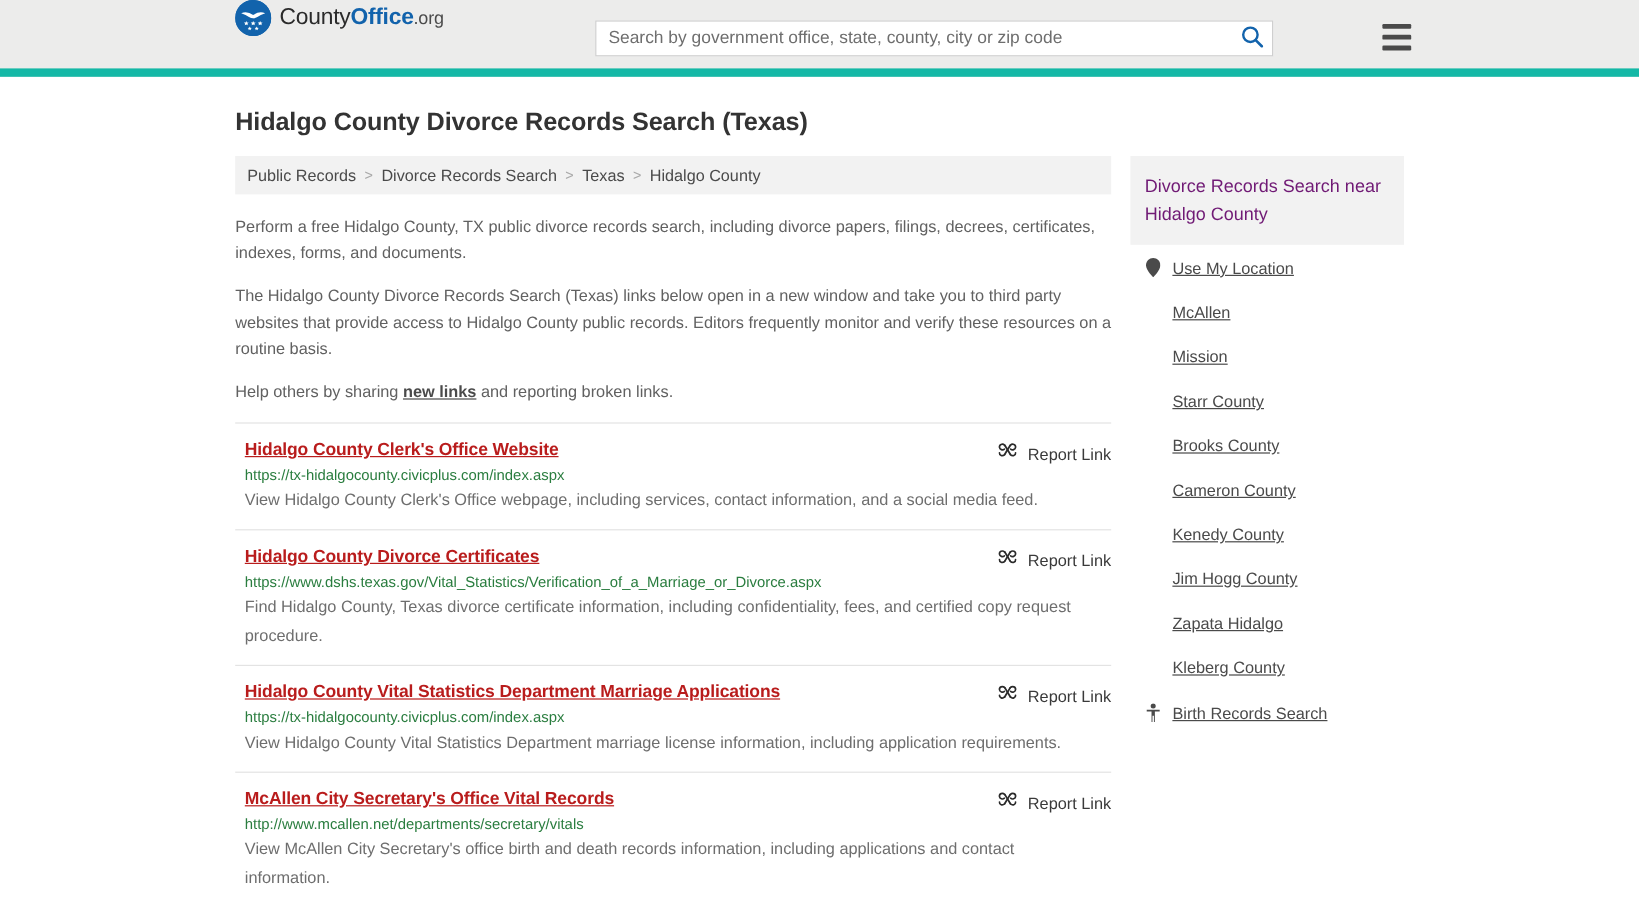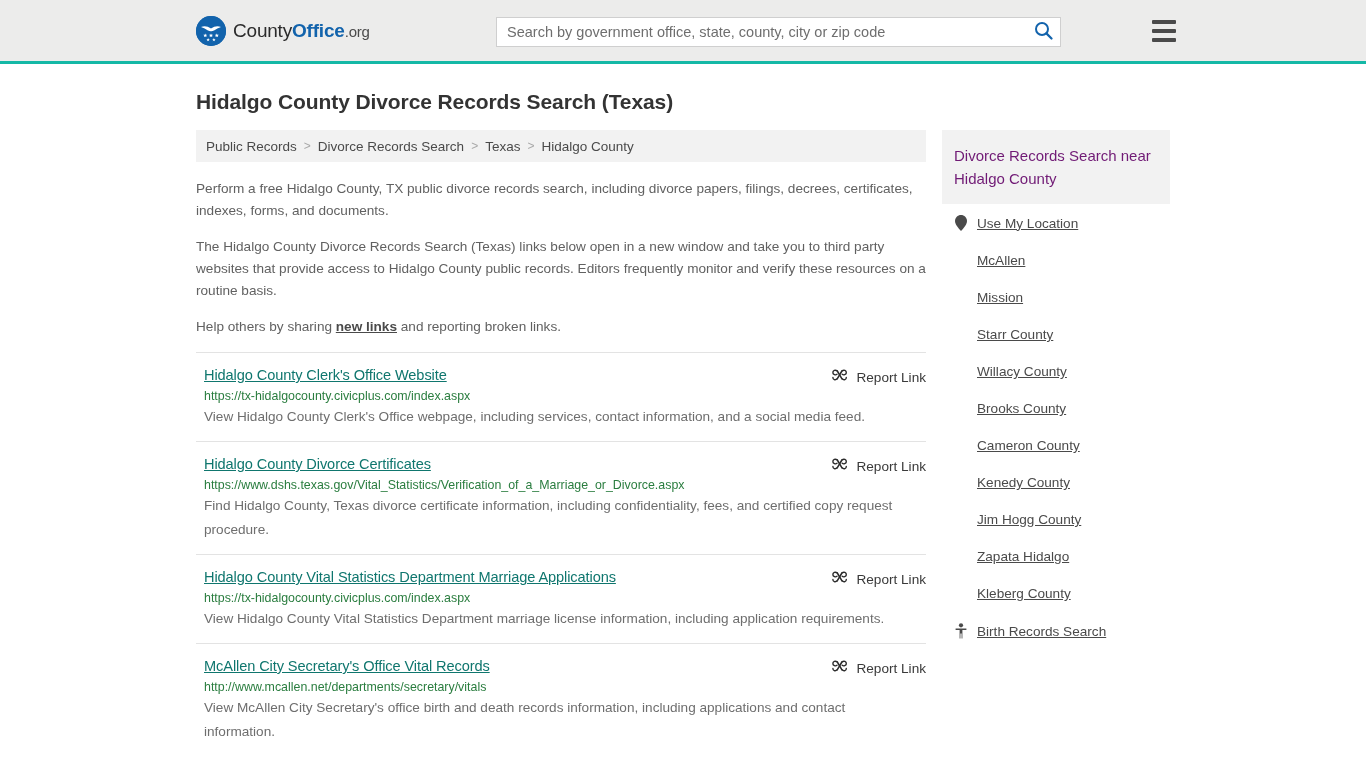--- a/index.html
+++ b/index.html
@@ -7,23 +7,23 @@
     width: 1366px; height: 768px;
     background: #ffffff;
     font-family: "Liberation Sans", sans-serif;
     overflow: hidden;
   }
 
   
   .site-header {
     height: 64px;
     background: #ececeb;
-    border-bottom: 3px solid #14b8a6;
-    display: flex;
-    align-items: center;
+    border-bottom: 7px solid #14b8a6;
+    display: flex;
+    align-items: flex-start;
     position: relative;
   }
   .brand {
     display: flex;
     align-items: center;
     margin-left: 196px;
     gap: 7px;
     cursor: pointer;
   }
   .brand-mark {
@@ -140,22 +140,22 @@
   
   .results { margin-top: 6px; }
   .result {
     border-top: 1px solid #e3e3e3;
     padding: 13px 0 12px 8px;
     position: relative;
   }
   .result:first-child { border-top: 1px solid #e3e3e3; }
   .result-title {
     font-size: 14.6px;
-    font-weight: normal;
-    color: #0f766e;
+    font-weight: bold;
+    color: #b91c1c;
     text-decoration: underline;
     cursor: pointer;
     display: inline-block;
     letter-spacing: -0.1px;
   }
   .result-url {
     display: block;
     font-size: 12.4px;
     color: #2a7d3f;
     margin-top: 5px;
@@ -341,24 +341,20 @@
             <li>
               <span class="side-ico"></span>
               <a>Mission</a>
             </li>
             <li>
               <span class="side-ico"></span>
               <a>Starr County</a>
             </li>
             <li>
               <span class="side-ico"></span>
-              <a>Willacy County</a>
-            </li>
-            <li>
-              <span class="side-ico"></span>
               <a>Brooks County</a>
             </li>
             <li>
               <span class="side-ico"></span>
               <a>Cameron County</a>
             </li>
             <li>
               <span class="side-ico"></span>
               <a>Kenedy County</a>
             </li>

